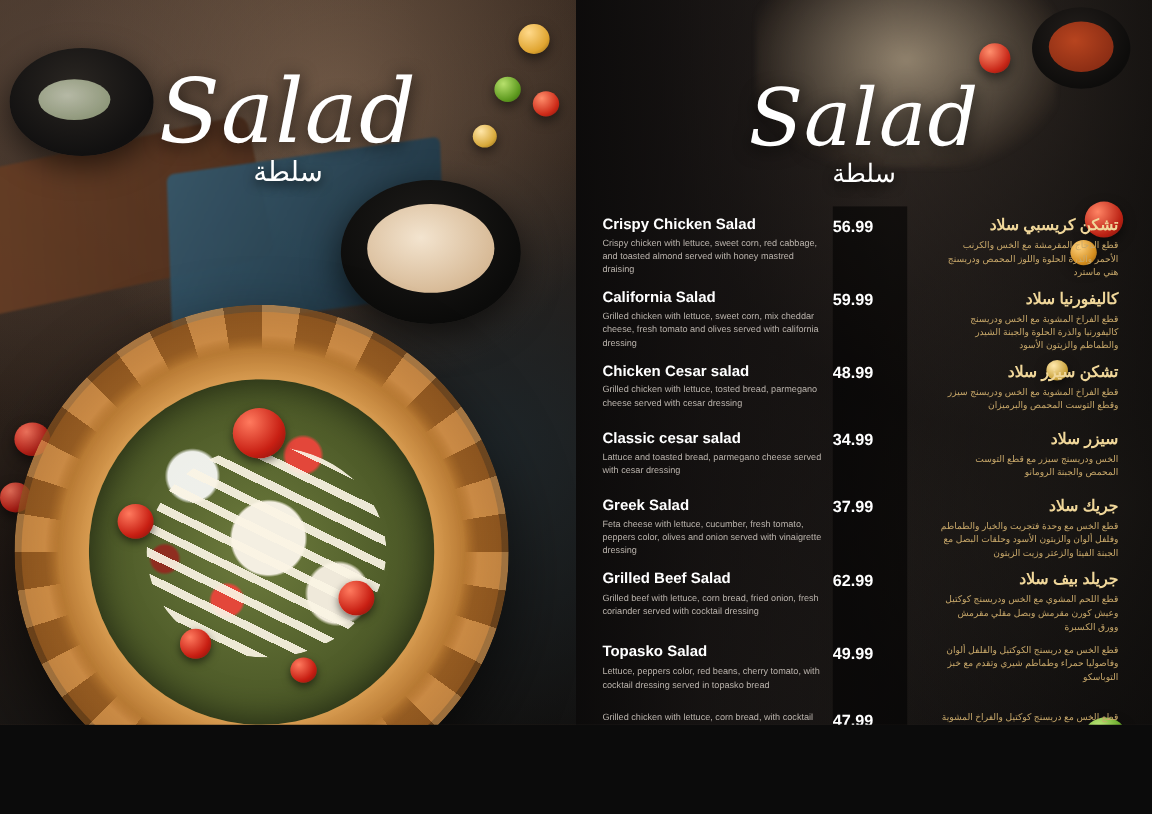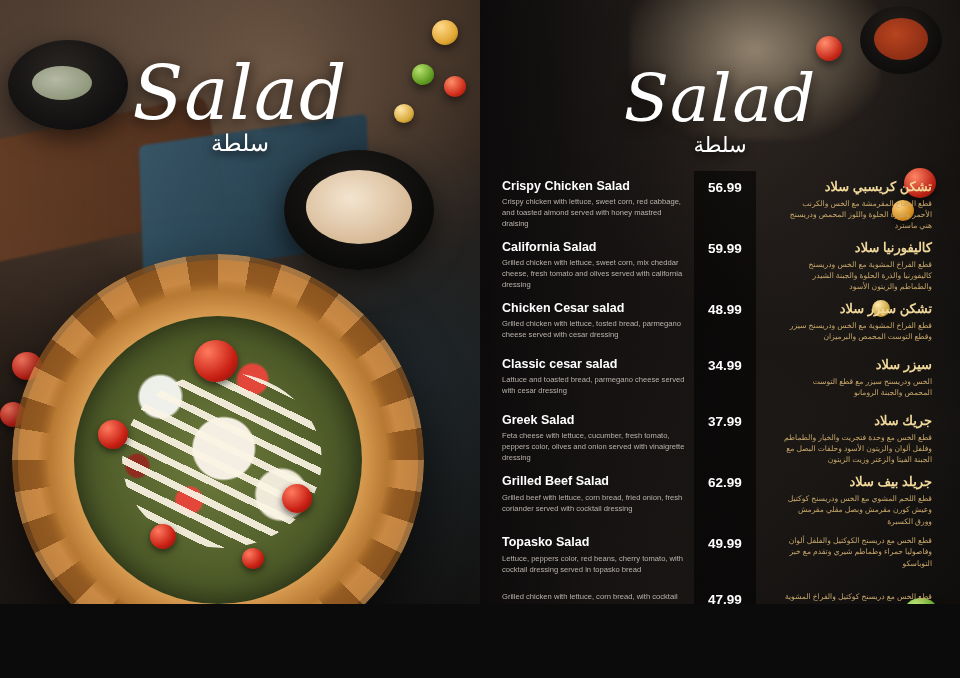--- a/index.html
+++ b/index.html
@@ -275,21 +275,20 @@
     z-index: 2;
     display: flex;
     align-items: flex-start;
     padding: 0 28px 0 22px;
     margin-bottom: 8px;
     min-height: 48px;
   }
   .col-en { width: 192px; padding-right: 6px; }
   .col-price {
     width: 62px;
-    text-align: center;
     padding-top: 1px;
   }
   .col-ar {
     flex: 1;
     text-align: right;
     direction: rtl;
     padding-left: 4px;
   }
   .item-name {
     color: #ffffff;

